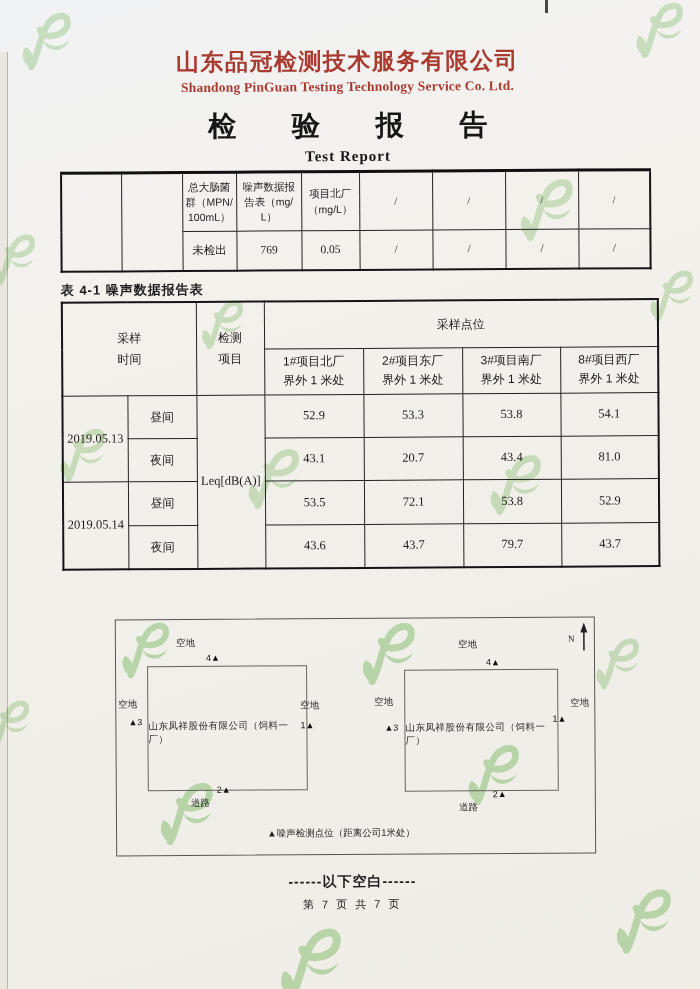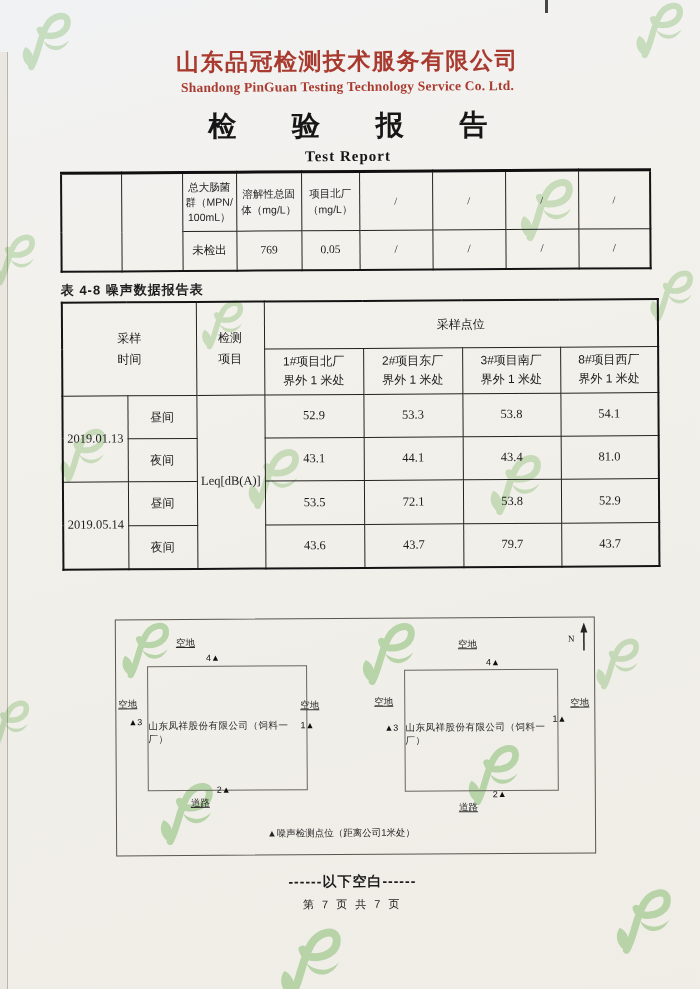--- a/index.html
+++ b/index.html
@@ -34,21 +34,21 @@
 
   .t2-title { left:62px; top:280px; font-size:13px; font-weight:bold; letter-spacing:1px; }
   .t2 { left:62px; top:300px; width:596px; border:2.5px solid #141414; font-size:12px; line-height:1.5; }
   .t2 .num { font-size:12.5px; }
   .wrap2 { display:inline-block; width:2.3em; word-break:break-all; line-height:1.7; }
   .pt { display:block; line-height:1.55; }
 
   .diagram { left:114px; top:618px; width:478px; height:235px; border:1.3px solid #57554f; }
   .plant { position:absolute; border:1.2px solid #67655f; display:flex; align-items:center; justify-content:center; }
   .plant-name { font-size:9.5px; letter-spacing:0.5px; color:#2a2a2a;margin-top:8px; }
-  .dlab { position:absolute; font-size:9.5px; color:#2a2a2a; white-space:nowrap;text-decoration:underline; }
+  .dlab { position:absolute; font-size:9.5px; color:#2a2a2a; white-space:nowrap; }
   .mk   { position:absolute; font-size:9px; color:#0e0e0e; white-space:nowrap; }
   .legend { position:absolute; top:208px; left:0; right:0; text-align:center; padding-right:30px; font-size:9.5px; color:#222; }
   .north-n { position:absolute; left:452px; top:16px; font-size:9px; font-family:"Liberation Serif",serif; }
   .north-arrow { position:absolute; left:462px; top:5px; }
 
   .blank-note { top:873px; font-size:14px; font-weight:bold; letter-spacing:1px; }
   .page-note  { top:897px; font-size:11px; letter-spacing:2.5px; }
 
   .wm { position:absolute; color:#92cb80; opacity:0.42; mix-blend-mode:multiply; pointer-events:none; }
   .wm-strong { opacity:0.55; }
@@ -137,40 +137,40 @@
           <col style="width:73px">
           <col style="width:73px">
           <col style="width:73px">
           <col style="width:72px">
       </colgroup>
       <tbody>
           <tr style="height:59px">
         <td rowspan="2"></td>
         <td rowspan="2"></td>
         <td>总大肠菌群（MPN/100mL）</td>
-        <td>溶解性总固体（mg/L）</td>
+        <td>噪声数据报告表（mg/L）</td>
         <td>项目北厂（mg/L）</td>
         <td class="serif">/</td>
         <td class="serif">/</td>
         <td class="serif">/</td>
         <td class="serif">/</td>
       </tr>
       <tr style="height:39px">
         <td class="val">未检出</td>
         <td class="val serif">769</td>
         <td class="val serif">0.05</td>
         <td class="val serif">/</td>
         <td class="val serif">/</td>
         <td class="val serif">/</td>
         <td class="val serif">/</td>
       </tr>
     </tbody>
       </table>
 
-    <div class="abs t2-title">表 4-8 噪声数据报告表</div>
+    <div class="abs t2-title">表 4-1 噪声数据报告表</div>
 
     <table class="t2">
       <colgroup>
         <col style="width:65px">
           <col style="width:69px">
           <col style="width:68px">
         <col style="width:99px">
           <col style="width:99px">
           <col style="width:98px">
           <col style="width:98px">
@@ -193,32 +193,32 @@
         <td>
               <span class="pt">3#项目南厂</span>
               <span class="pt">界外 1 米处</span>
             </td>
         <td>
               <span class="pt">8#项目西厂</span>
               <span class="pt">界外 1 米处</span>
             </td>
       </tr>
       <tr style="height:43px">
-        <td rowspan="2" class="serif num">2019.01.13</td>
+        <td rowspan="2" class="serif num">2019.05.13</td>
         <td>昼间</td>
         <td rowspan="4" class="serif num">Leq[dB(A)]</td>
         <td class="serif num">52.9</td>
         <td class="serif num">53.3</td>
         <td class="serif num">53.8</td>
         <td class="serif num">54.1</td>
       </tr>
       <tr style="height:43px">
         <td>夜间</td>
         <td class="serif num">43.1</td>
-        <td class="serif num">44.1</td>
+        <td class="serif num">20.7</td>
         <td class="serif num">43.4</td>
         <td class="serif num">81.0</td>
       </tr>
       <tr style="height:44px">
         <td rowspan="2" class="serif num">2019.05.14</td>
         <td>昼间</td>
         <td class="serif num">53.5</td>
         <td class="serif num">72.1</td>
         <td class="serif num">53.8</td>
         <td class="serif num">52.9</td>

